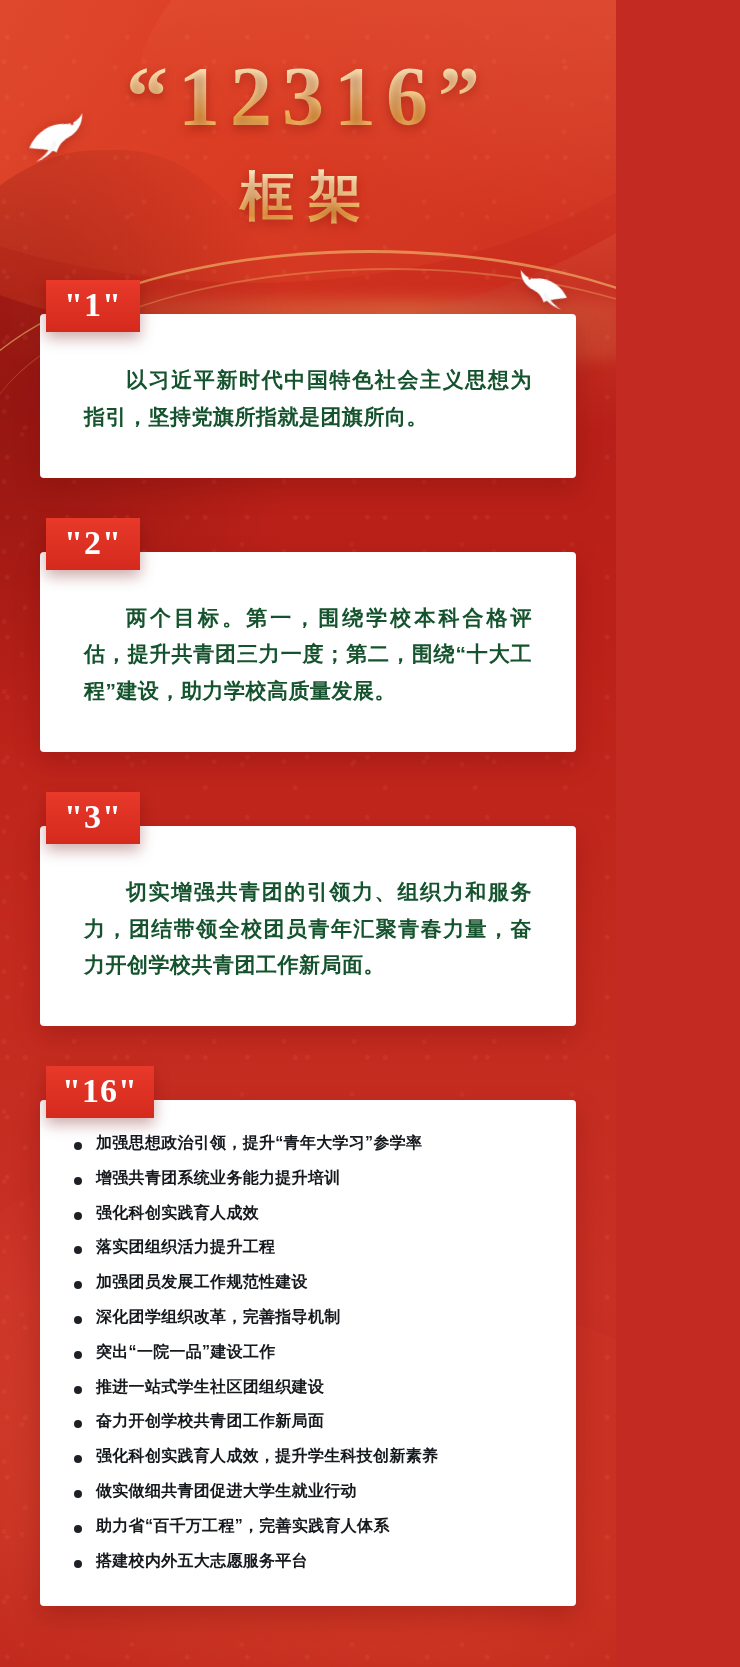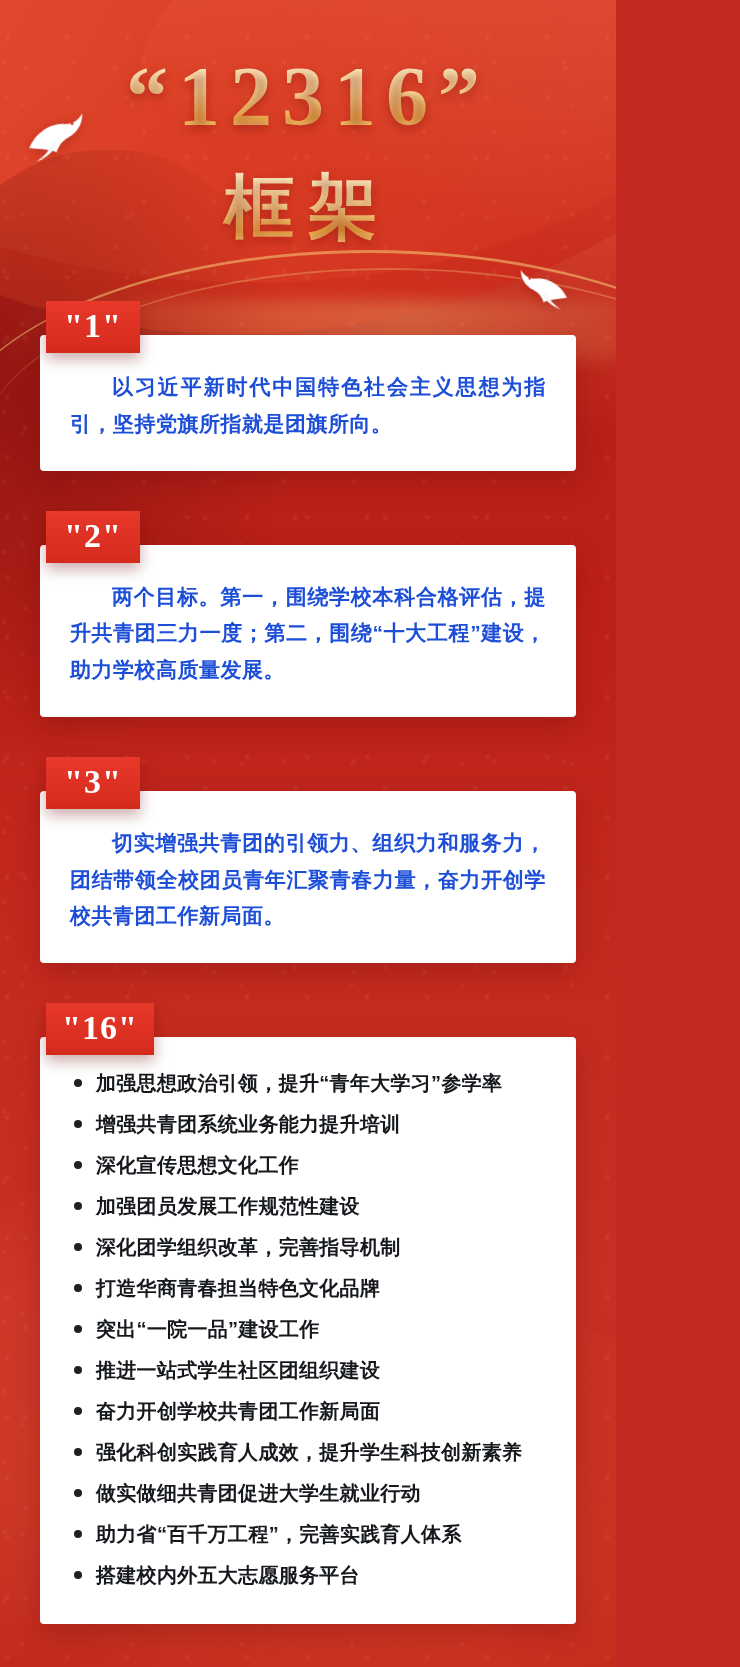--- a/index.html
+++ b/index.html
@@ -148,21 +148,21 @@
     color: #ffe9a8;
     background: linear-gradient(180deg, #fff6d8 0%, #ffe09a 45%, #f3b44f 72%, #ffeab3 100%);
     -webkit-background-clip: text;
     background-clip: text;
     -webkit-text-fill-color: transparent;
     text-shadow: 0 4px 10px rgba(110,8,8,.35);
     font-family: "Liberation Serif", "DejaVu Serif", serif;
   }
   .title-sub {
     margin-top: 16px;
-    font-size: 70px;
+    font-size: 54px;
     font-weight: bold;
     letter-spacing: 14px;
     background: linear-gradient(180deg, #fff6d8 0%, #ffe09a 45%, #f0ad45 74%, #ffe7ad 100%);
     -webkit-background-clip: text;
     background-clip: text;
     -webkit-text-fill-color: transparent;
     text-shadow: 0 4px 10px rgba(110,8,8,.35);
     font-family: Liberation Mono, monospace;
   }
 
@@ -199,38 +199,38 @@
     background: #ffffff;
     border-radius: 4px;
     box-shadow: 0 10px 26px rgba(110,10,10,.30);
     padding: 34px 30px 28px 30px;
     color: #1d2024;
     font-size: 21px;
     line-height: 1.75;
     text-align: justify;
   }
   .card p {
-    margin: 0;
+    margin: 14px;
     text-indent: 2em;
     letter-spacing: .5px;
     font-weight: 600;
-    color: #1d4ed8;
+    color: #14532d;
   }
 
   .card.list-card {
     padding: 26px 28px 28px 22px;
   }
   .card.list-card ul {
     margin: 0;
     padding-left: 34px;
     list-style: none;
   }
   .card.list-card li {
     position: relative;
-    font-size: 20px;
+    font-size: 16px;
     line-height: 1.55;
     padding: 5px 0;
     font-weight: 600;
     color: #15181c;
     letter-spacing: .3px;
   }
   .card.list-card li::before {
     content: "";
     position: absolute;
     left: -22px;
@@ -302,24 +302,24 @@
         <p>切实增强共青团的引领力、组织力和服务力，团结带领全校团员青年汇聚青春力量，奋力开创学校共青团工作新局面。</p>
       </div>
     </div>
 
     <div class="section section-16">
       <div class="badge">"16"</div>
       <div class="card list-card">
         <ul>
           <li>加强思想政治引领，提升“青年大学习”参学率</li>
           <li>增强共青团系统业务能力提升培训</li>
-          <li>深化宣传思想文化工作</li>
+          <li>强化科创实践育人成效</li>
+          <li>落实团组织活力提升工程</li>
           <li>加强团员发展工作规范性建设</li>
           <li>深化团学组织改革，完善指导机制</li>
-          <li>打造华商青春担当特色文化品牌</li>
           <li>突出“一院一品”建设工作</li>
           <li>推进一站式学生社区团组织建设</li>
           <li>奋力开创学校共青团工作新局面</li>
           <li>强化科创实践育人成效，提升学生科技创新素养</li>
           <li>做实做细共青团促进大学生就业行动</li>
           <li>助力省“百千万工程”，完善实践育人体系</li>
           <li>搭建校内外五大志愿服务平台</li>
         </ul>
       </div>
     </div>

